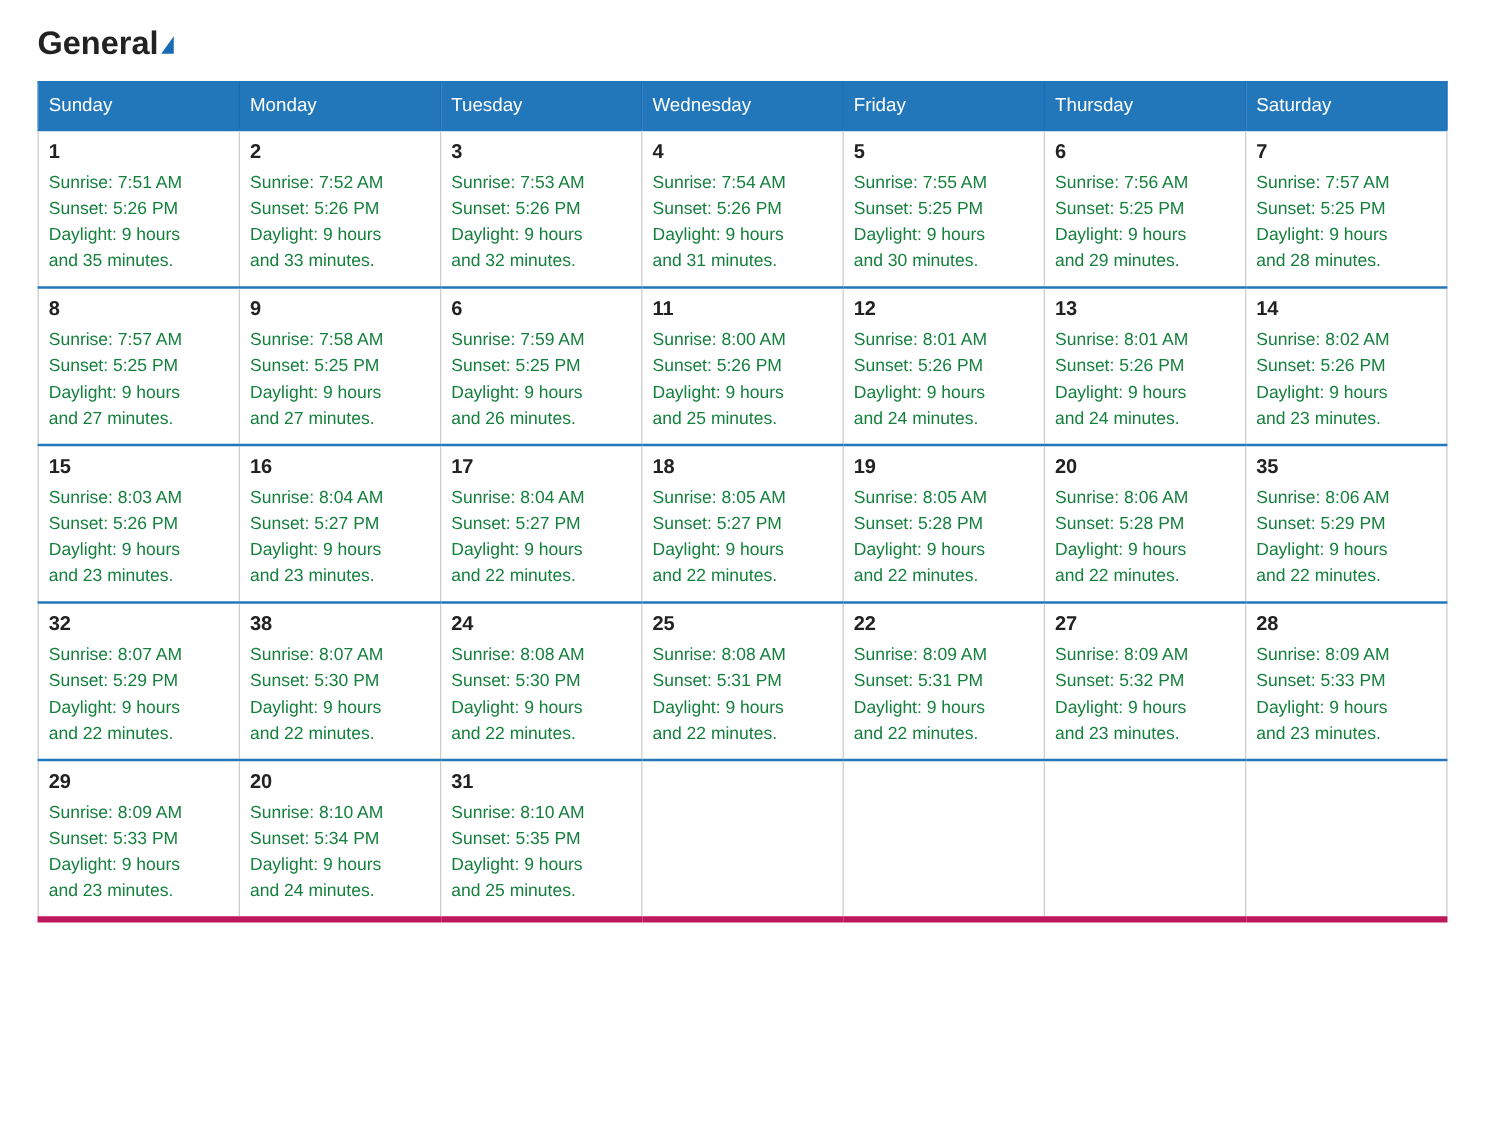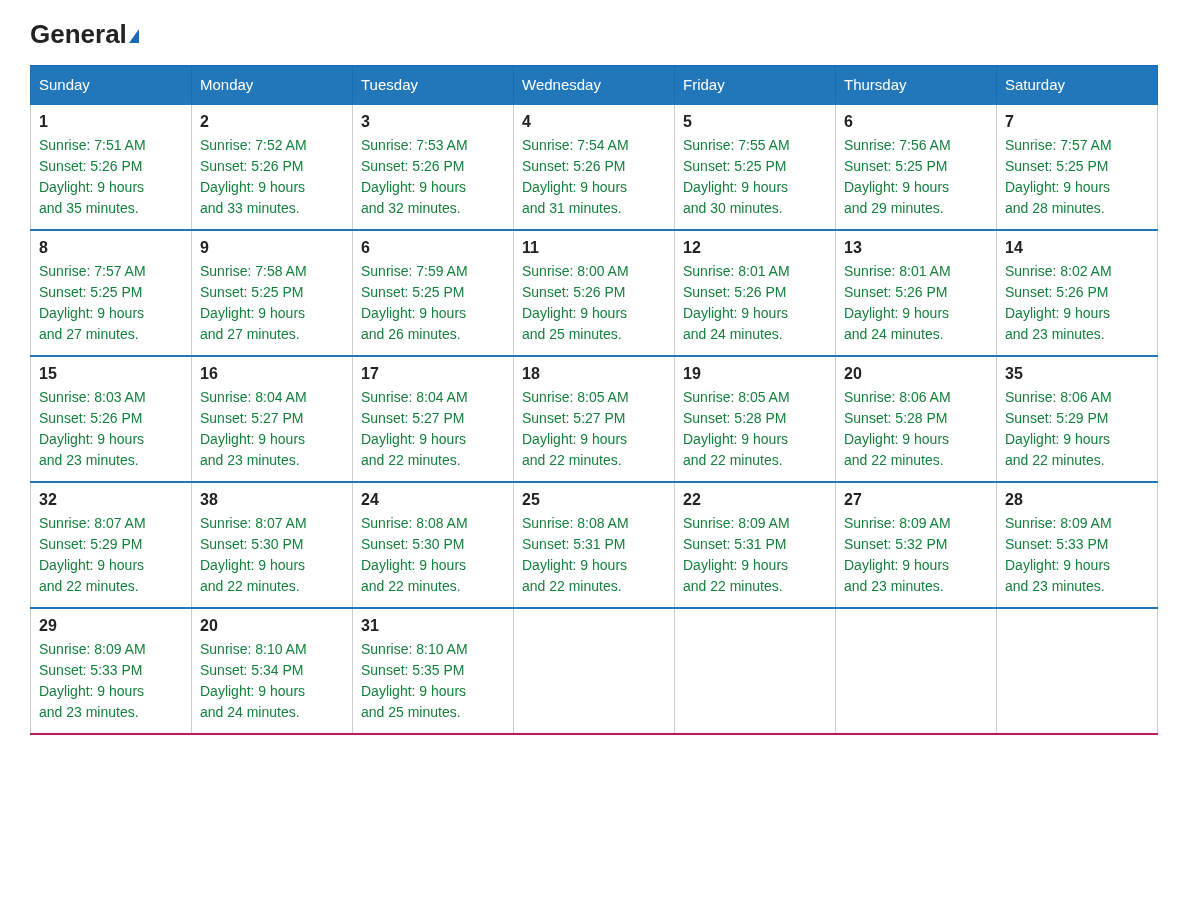--- a/index.html
+++ b/index.html
@@ -90,21 +90,21 @@
     .day-info {
       font-size: 14px;
       color: #15803d;
       line-height: 1.5;
     }
     td.empty {
       background: #fff;
       border-top: 2px solid #2277bb;
     }
     tbody tr:last-child td {
-      border-bottom: 2px solid #be185d;
+      border-bottom: 5px solid #be185d;
     }
   </style>
 </head>
 <body>
 
 <div class="header">
   <div class="logo-container">
     <div class="logo-text">
       General<span class="logo-triangle"></span>
     </div>

